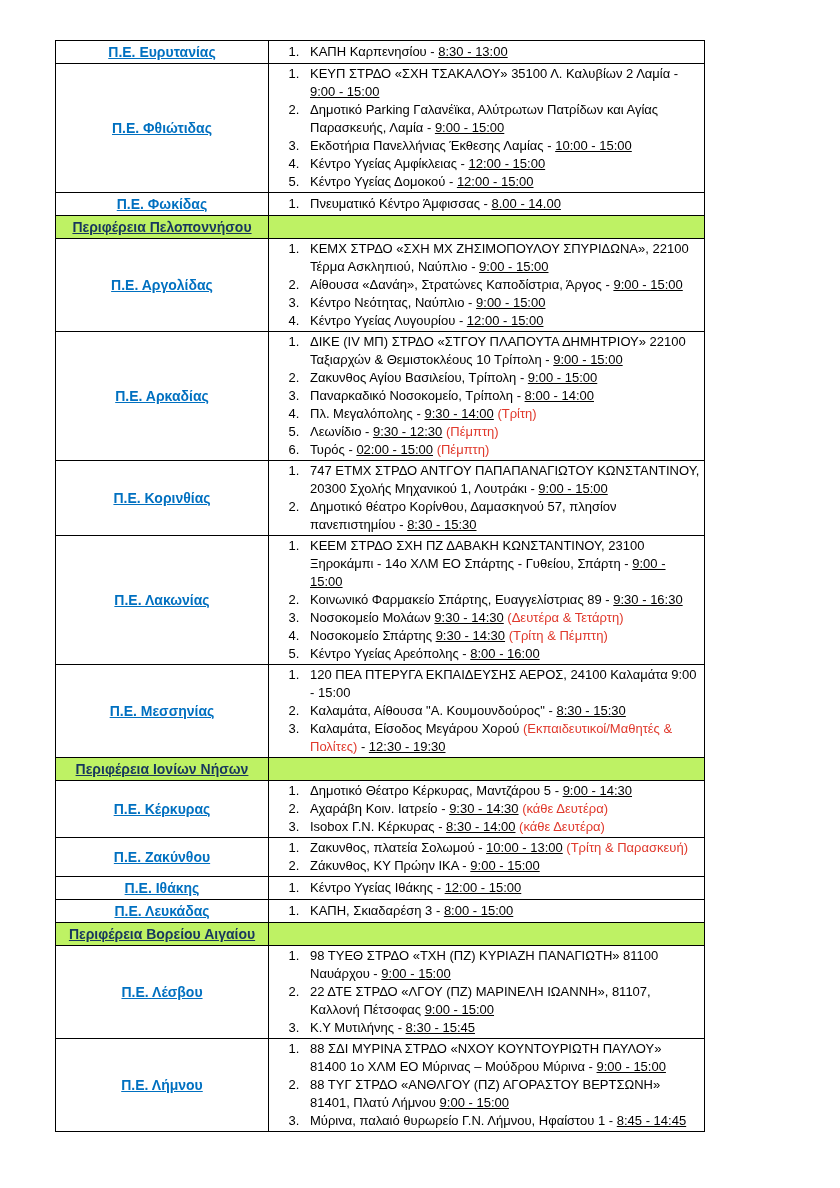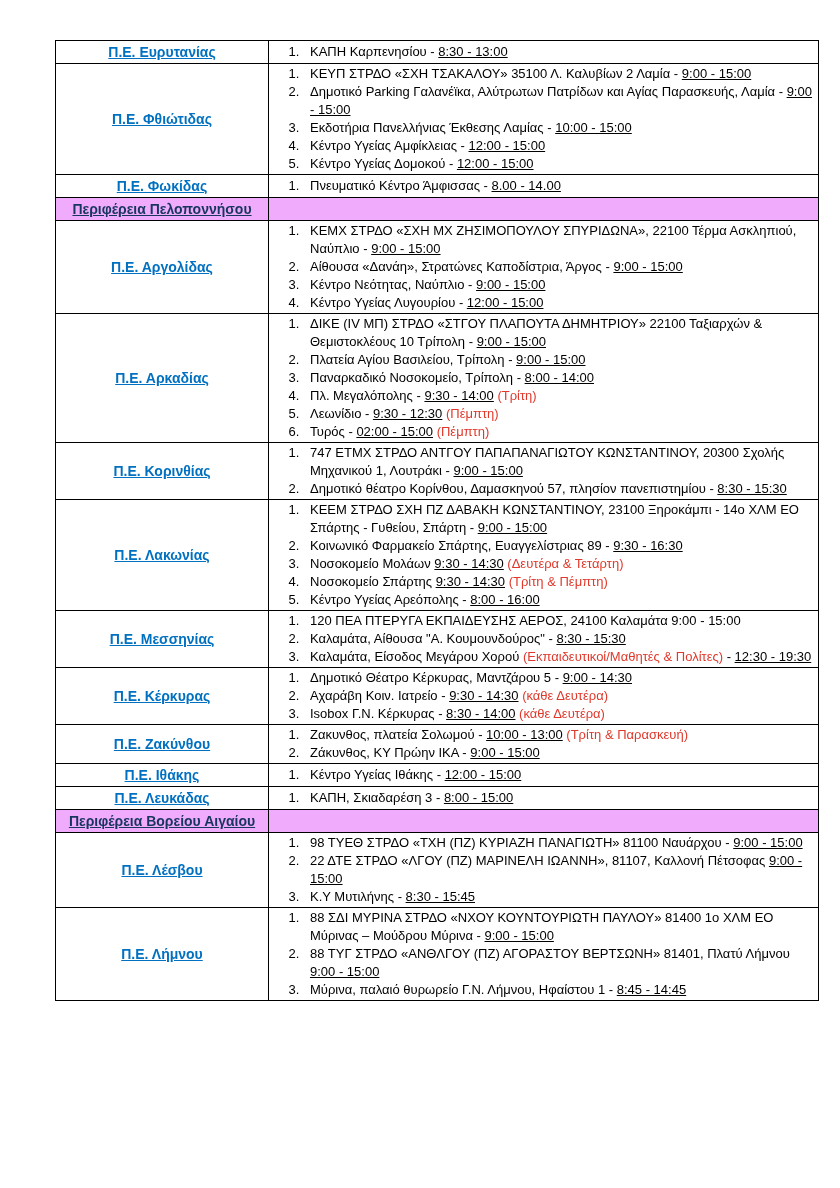--- a/index.html
+++ b/index.html
@@ -5,31 +5,31 @@
   * { box-sizing: border-box; }
   html, body { margin: 0; padding: 0; }
   body {
     width: 840px; height: 1188px;
     background: #ffffff;
     font-family: "Liberation Sans", sans-serif;
   }
   .page { position: relative; width: 840px; height: 1188px; background: #ffffff; overflow: hidden; }
   table.doc-table {
     position: absolute; left: 55px; top: 40px;
-    width: 764px;
+    width: 650px;
     border-collapse: collapse;
     table-layout: fixed;
   }
   table.doc-table td { border: 1.6px solid #000000; vertical-align: middle; }
   td.unit-cell { width: 213px; text-align: center; padding: 2px 4px; }
   .unit-label {
     color: #0070C0; font-weight: 700; font-size: 14px;
     text-decoration: underline; line-height: 18px;
   }
-  tr.region-row td { background: #f0abfc; padding: 2px 0; height: 21px; }
+  tr.region-row td { background: #bef264; padding: 2px 0; height: 21px; }
   td.region-cell { text-align: center; }
   .region-label {
     color: #17365D; font-weight: 700; font-size: 14px;
     text-decoration: underline; line-height: 16px;
   }
   td.items-cell { padding: 1px 4px 1px 0; }
   td.items-cell ol { margin: 0; padding-left: 34px; }
   td.items-cell li {
     padding-left: 7px;
     font-size: 13px; line-height: 18px; color: #000000;
@@ -85,21 +85,21 @@
               <li><span>Κέντρο Νεότητας, Ναύπλιο - </span><span class="seg-time">9:00 - 15:00</span></li>
               <li><span>Κέντρο Υγείας Λυγουρίου - </span><span class="seg-time">12:00 - 15:00</span></li>
             </ol>
           </td>
         </tr>
         <tr>
           <td class="unit-cell"><span class="unit-label">Π.Ε. Αρκαδίας</span></td>
           <td class="items-cell">
             <ol>
               <li><span>ΔΙΚΕ (ΙV ΜΠ) ΣΤΡΔΟ «ΣΤΓΟΥ ΠΛΑΠΟΥΤΑ ΔΗΜΗΤΡΙΟΥ» 22100 Ταξιαρχών &amp; Θεμιστοκλέους 10 Τρίπολη - </span><span class="seg-time">9:00 - 15:00</span></li>
-              <li><span>Πλατεία Αγίου Βασιλείου, Τρίπολη - </span><span class="seg-time">9:00 - 15:00</span></li>
+              <li><span>Ζακυνθος Αγίου Βασιλείου, Τρίπολη - </span><span class="seg-time">9:00 - 15:00</span></li>
               <li><span>Παναρκαδικό Νοσοκομείο, Τρίπολη - </span><span class="seg-time">8:00 - 14:00</span></li>
               <li><span>Πλ. Μεγαλόπολης - </span><span class="seg-time">9:30 - 14:00</span><span class="seg-note"> (Τρίτη)</span></li>
               <li><span>Λεωνίδιο - </span><span class="seg-time">9:30 - 12:30</span><span class="seg-note"> (Πέμπτη)</span></li>
               <li><span>Τυρός - </span><span class="seg-time">02:00 - 15:00</span><span class="seg-note"> (Πέμπτη)</span></li>
             </ol>
           </td>
         </tr>
         <tr>
           <td class="unit-cell"><span class="unit-label">Π.Ε. Κορινθίας</span></td>
           <td class="items-cell">
@@ -124,20 +124,24 @@
         <tr>
           <td class="unit-cell"><span class="unit-label">Π.Ε. Μεσσηνίας</span></td>
           <td class="items-cell">
             <ol>
               <li><span>120 ΠΕΑ ΠΤΕΡΥΓΑ ΕΚΠΑΙΔΕΥΣΗΣ ΑΕΡΟΣ, 24100 Καλαμάτα 9:00 - 15:00</span></li>
               <li><span>Καλαμάτα, Αίθουσα "Α. Κουμουνδούρος" - </span><span class="seg-time">8:30 - 15:30</span></li>
               <li><span>Καλαμάτα, Είσοδος Μεγάρου Χορού </span><span class="seg-note">(Εκπαιδευτικοί/Μαθητές &amp; Πολίτες)</span><span> - </span><span class="seg-time">12:30 - 19:30</span></li>
             </ol>
           </td>
         </tr>
+        <tr class="region-row">
+          <td class="region-cell"><span class="region-label">Περιφέρεια Ιονίων Νήσων</span></td>
+          <td></td>
+        </tr>
         <tr>
           <td class="unit-cell"><span class="unit-label">Π.Ε. Κέρκυρας</span></td>
           <td class="items-cell">
             <ol>
               <li><span>Δημοτικό Θέατρο Κέρκυρας, Μαντζάρου 5 - </span><span class="seg-time">9:00 - 14:30</span></li>
               <li><span>Αχαράβη Κοιν. Ιατρείο - </span><span class="seg-time">9:30 - 14:30</span><span class="seg-note"> (κάθε Δευτέρα)</span></li>
               <li><span>Isobox Γ.Ν. Κέρκυρας - </span><span class="seg-time">8:30 - 14:00</span><span class="seg-note"> (κάθε Δευτέρα)</span></li>
             </ol>
           </td>
         </tr>

